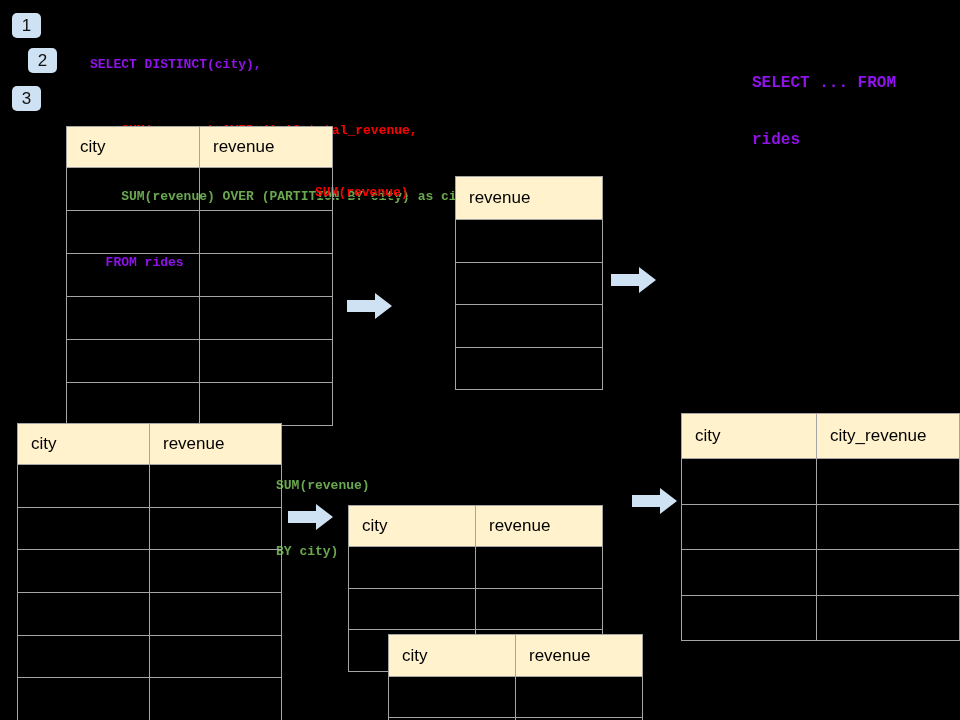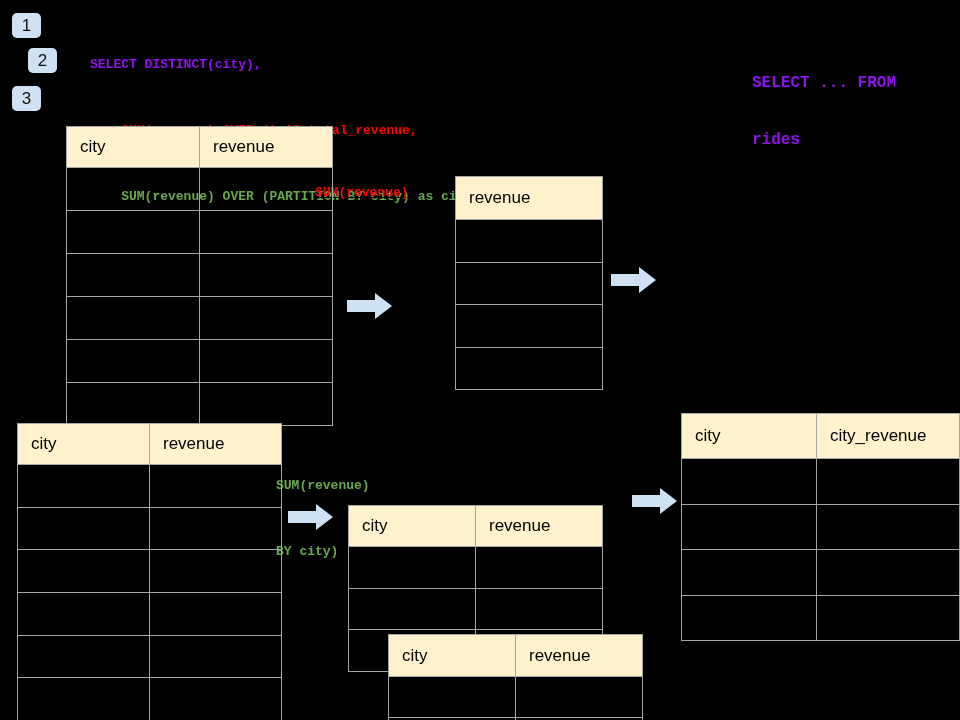--- a/index.html
+++ b/index.html
@@ -107,20 +107,21 @@
 <body>
 
 <div class="abs badge" id="badge-1">1</div>
 <div class="abs badge" id="badge-2">2</div>
 <div class="abs badge" id="badge-3">3</div>
 
 <div class="abs code" id="sql-code-block">
   <div style="color: rgb(144, 19, 236);">SELECT DISTINCT(city),</div>
   <div style="color: rgb(255, 0, 0);">    SUM(revenue) OVER () AS total_revenue,</div>
   <div style="color: rgb(106, 168, 79);">    SUM(revenue) OVER (PARTITION BY city) as city_revenue</div>
+  <div style="color: rgb(144, 19, 236);">  FROM rides</div>
 </div>
 
 <div class="abs code-small" id="side-note">
   <div style="color: rgb(144, 19, 236);">SELECT ... FROM</div>
   <div style="color: rgb(144, 19, 236);">rides</div>
 </div>
 
 <div class="abs code" id="total-revenue-label">
   <div style="color: rgb(255, 0, 0);">SUM(revenue)</div>
 </div>

